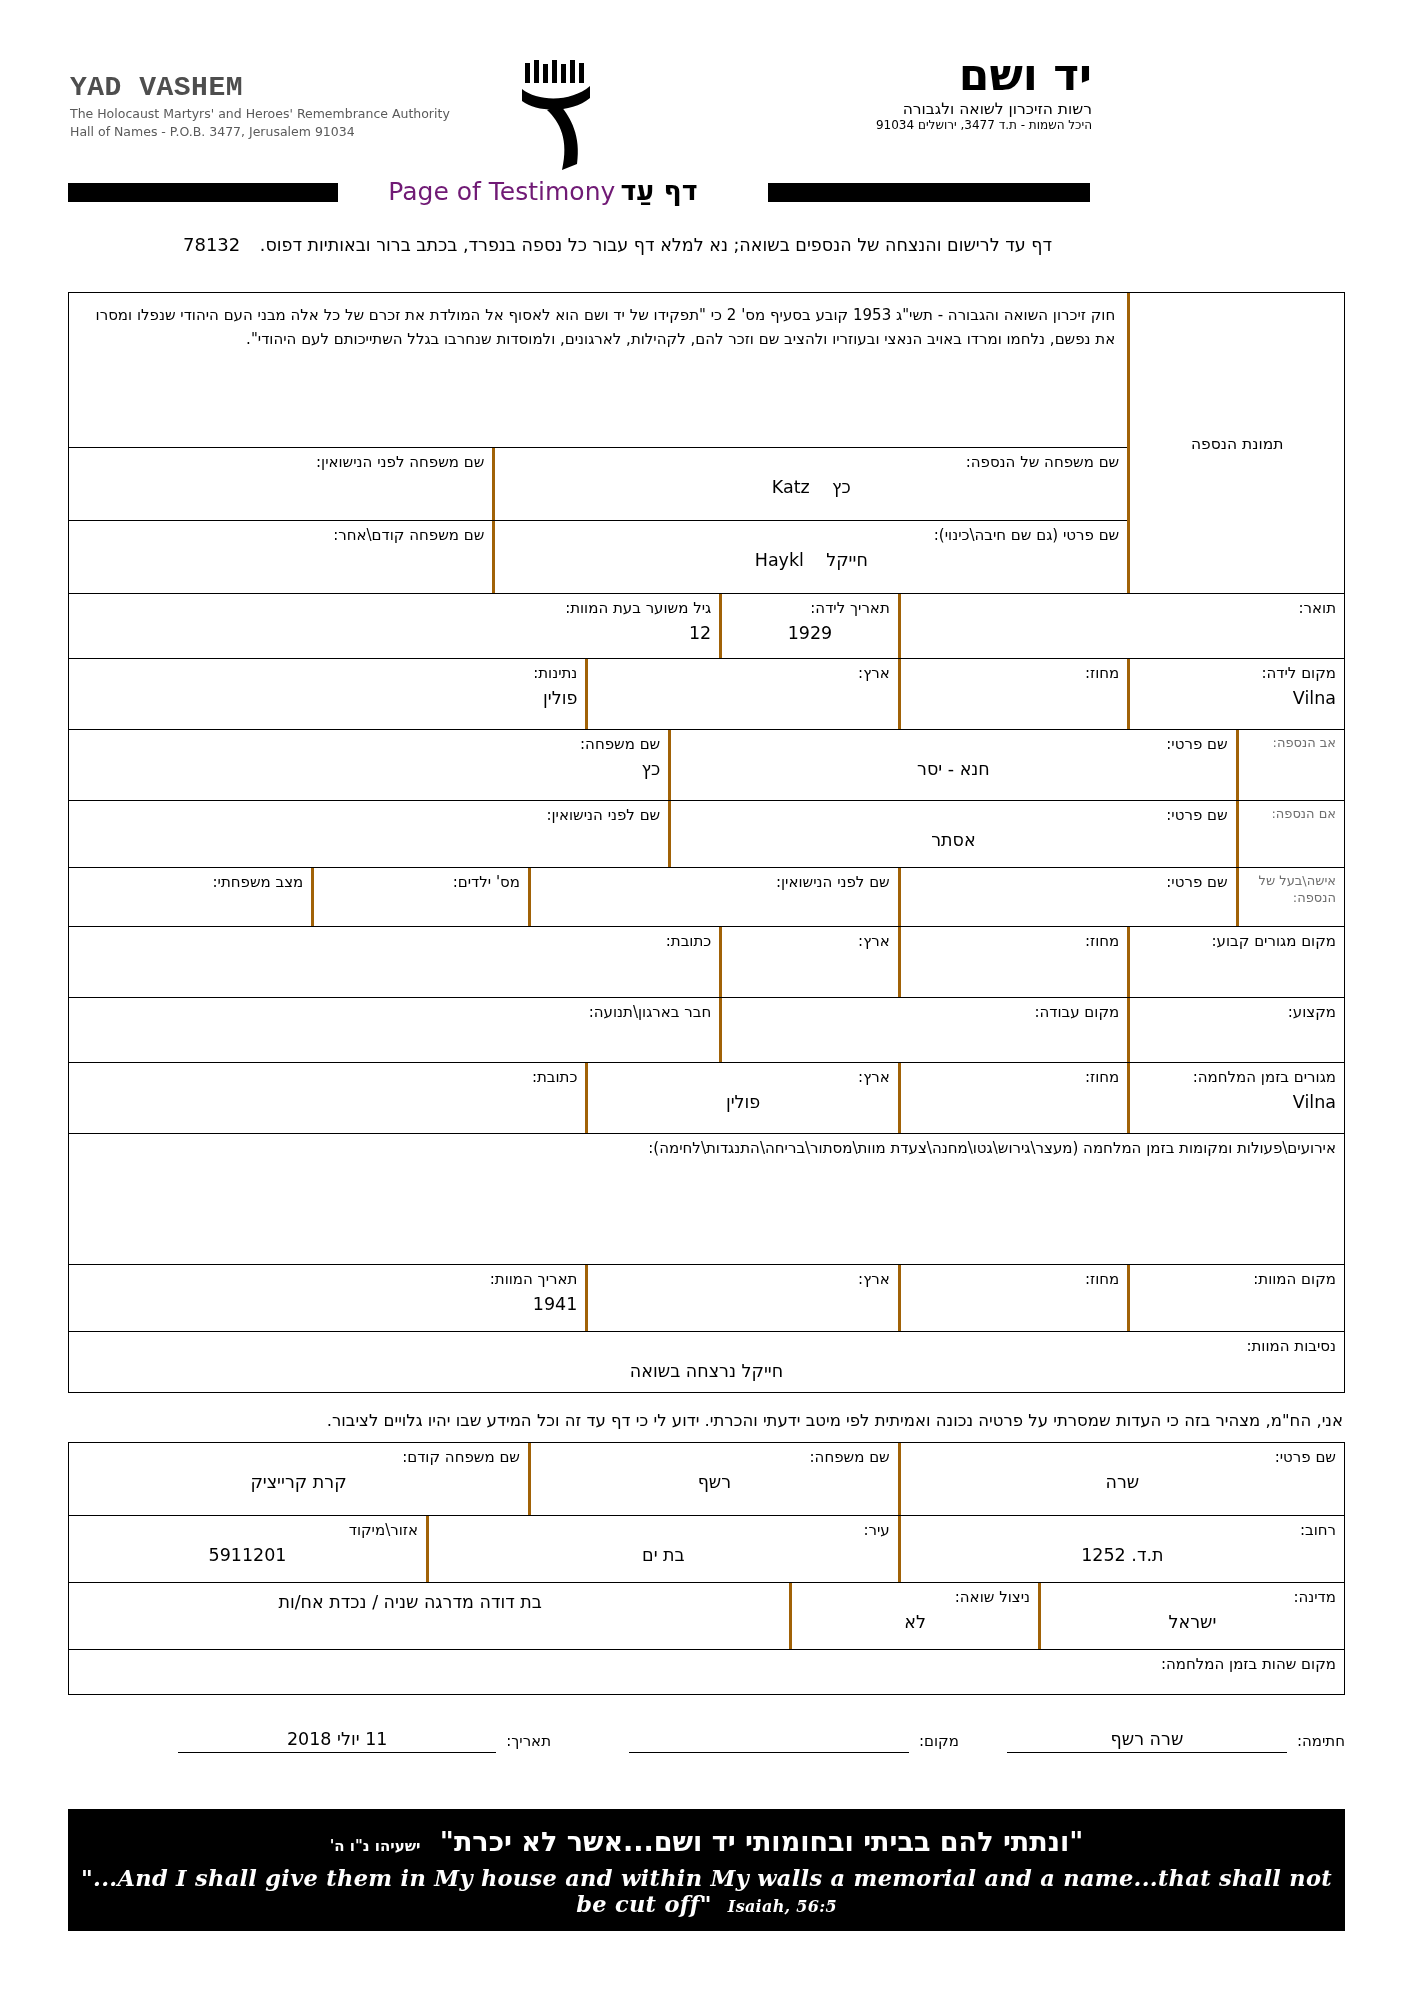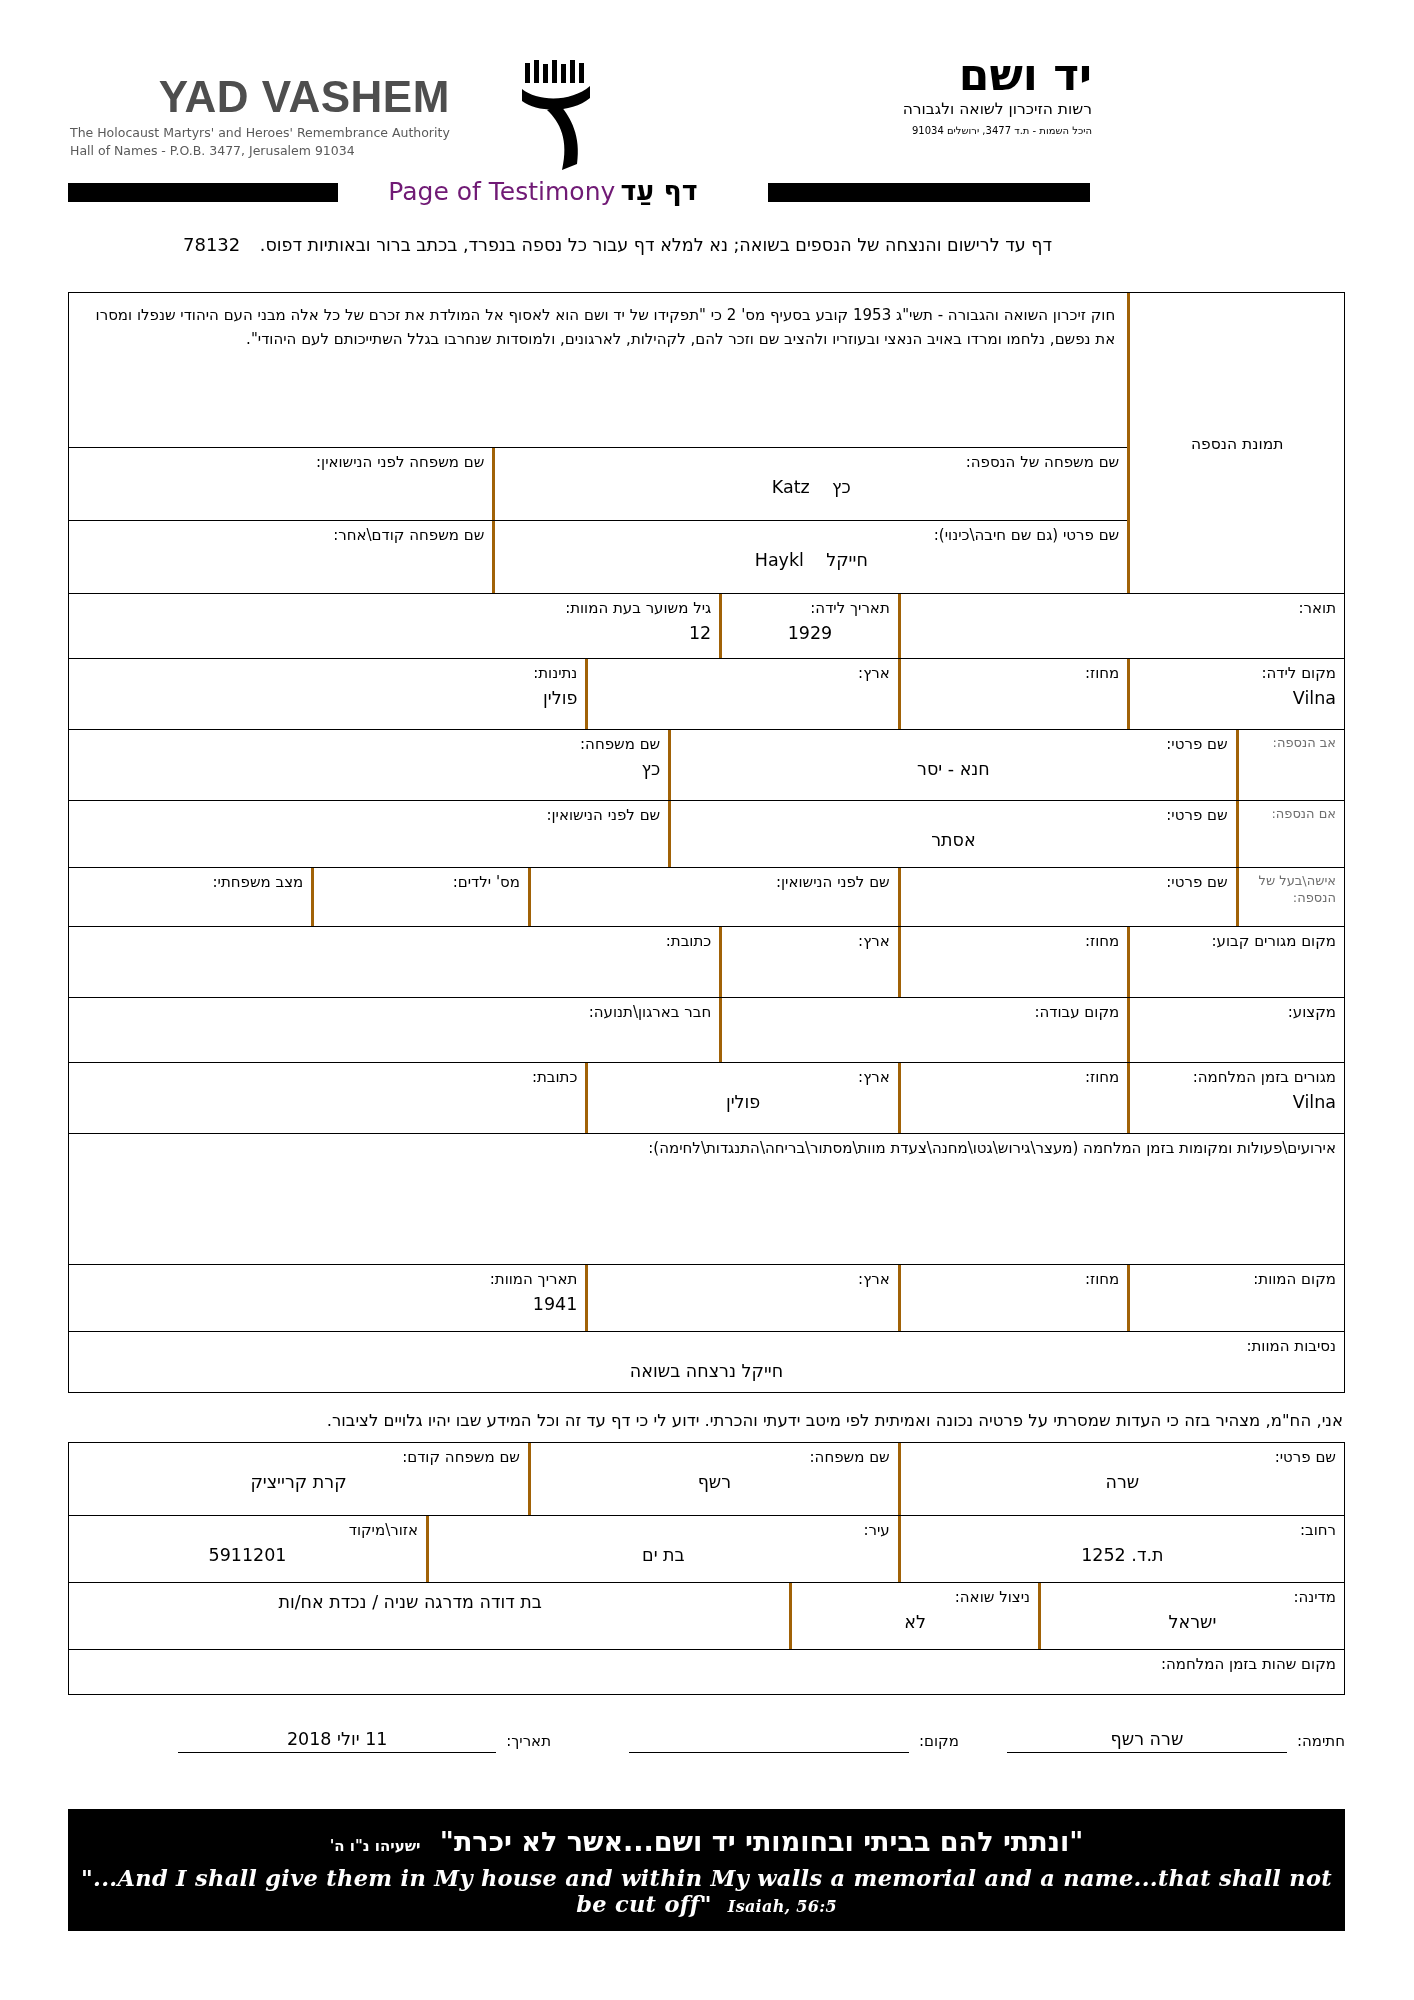--- a/index.html
+++ b/index.html
@@ -2,28 +2,28 @@
 <html lang="he"><head>
 <meta charset="utf-8">
 <style>
   html,body{margin:0;padding:0;background:#fff;}
   .page{position:relative;width:1414px;height:2000px;background:#fff;overflow:hidden;
         padding:60px 69px 0 68px;box-sizing:border-box;
         font-family:"DejaVu Sans",sans-serif;color:#000;}
   
   .header{position:relative;height:118px;}
   .hdr-en{position:absolute;left:2px;top:12px;color:#4e4e4e;}
-  .hdr-en .t{font-size:44px;font-weight:bold;letter-spacing:.5px;font-family:Liberation Sans, sans-serif;text-align:right;}
+  .hdr-en .t{font-size:28px;font-weight:bold;letter-spacing:.5px;font-family:Liberation Mono, monospace;}
   .hdr-en .s{font-size:12.5px;color:#5a5a5a;margin-top:3px;}
   .logo{position:absolute;left:452px;top:0;width:72px;height:112px;}
   .logo svg{width:100%;height:100%;}
   .hdr-he{position:absolute;right:253px;top:-8px;direction:rtl;text-align:right;}
   .hdr-he .t{font-size:44px;font-weight:bold;line-height:1.05;}
   .hdr-he .s1{font-size:15.5px;margin-top:2px;}
-  .hdr-he .s2{font-size:10px;margin-top:7px;}
+  .hdr-he .s2{font-size:12px;}
   
   .titlebar{position:relative;height:30px;}
   .bar{position:absolute;top:5px;height:19px;background:#000;}
   .bar.l{left:0;width:270px;}
   .bar.r{left:700px;width:322px;}
   .tb-title{position:absolute;left:272px;width:426px;top:-3px;text-align:center;white-space:nowrap;}
   .tb-en{font-size:25px;color:#701a75;}
   .tb-he{font-size:27px;font-weight:bold;margin-right:4px;margin-left:0;display:inline-block;padding-right:16px;}
   
   .intro{margin-top:26px;direction:rtl;text-align:right;padding-left:0;padding-right:293px;

